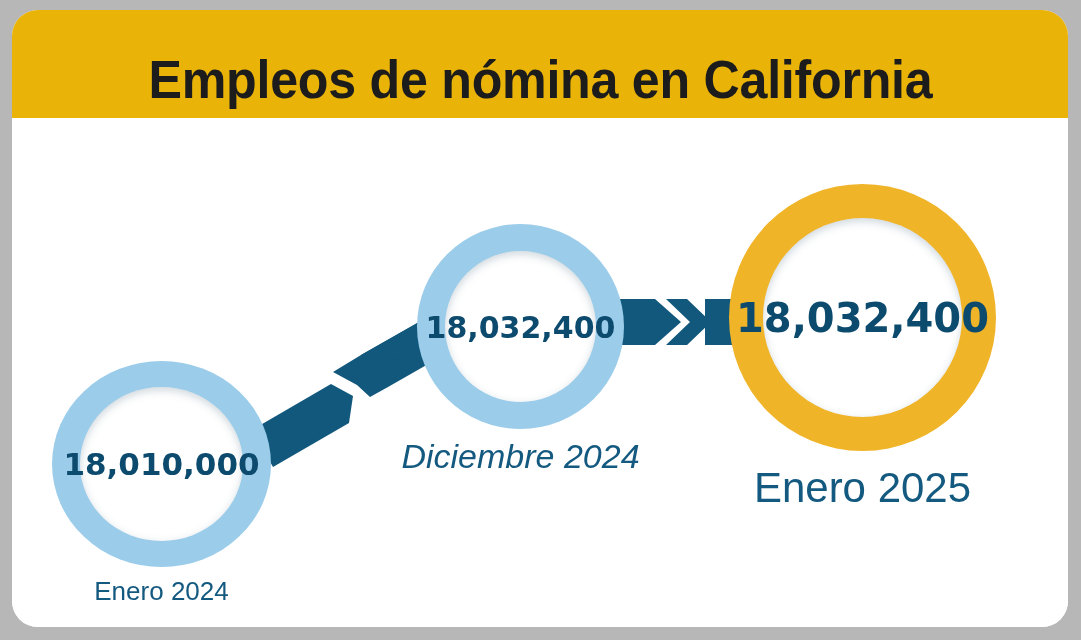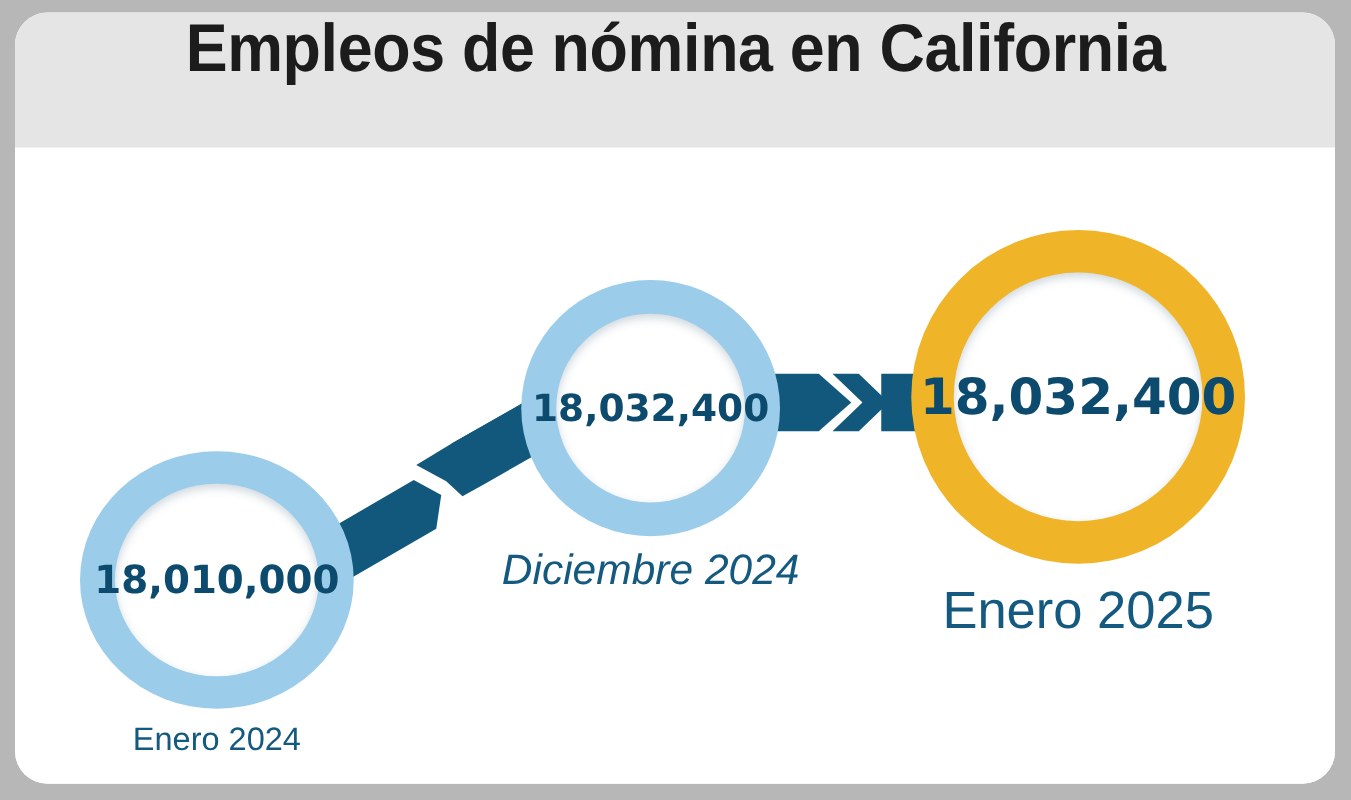--- a/index.html
+++ b/index.html
@@ -32,22 +32,23 @@
     border-radius: 26px;
     overflow: hidden;
   }
 
   .card-header {
     position: absolute;
     left: 0;
     top: 0;
     width: 100%;
     height: 136px;
-    background: #e5e5e5;
+    background: #eab308;
     display: flex;
+    align-items: center;
     justify-content: center;
   }
 
   .card-title {
     font-family: "Liberation Sans Narrow", "Liberation Sans", "DejaVu Sans Condensed", sans-serif;
     font-weight: bold;
     font-size: 54px;
     line-height: 1;
     color: #1c1c1c;
     letter-spacing: -0.3px;
@@ -113,21 +114,21 @@
     position: absolute;
     left: 50%;
     transform: translateX(-50%);
     font-family: "Liberation Sans", "DejaVu Sans", sans-serif;
     font-weight: normal;
     color: #14597f;
     white-space: nowrap;
   }
 
   
-  #node-jan2024 { left: 64px;  top: 361px; width: 219px; height: 206px; }
+  #node-jan2024 { left: 52px;  top: 361px; width: 219px; height: 206px; }
   #node-jan2024 .ring        { width: 219px; height: 206px; }
   #node-jan2024 .ring-inner  { left: 28px; top: 26px; width: 163px; height: 154px; }
   #node-jan2024 .node-value  { font-size: 31px; }
   #node-jan2024 .node-label  { top: 215px; font-size: 26px; }
 
   #node-dec2024 { left: 417px; top: 224px; width: 207px; height: 205px; }
   #node-dec2024 .ring        { width: 207px; height: 205px; }
   #node-dec2024 .ring-inner  { left: 28px; top: 27px; width: 151px; height: 151px; }
   #node-dec2024 .node-value  { font-size: 30px; }
   #node-dec2024 .node-label  { top: 213px; font-size: 34px; font-style: italic; }

